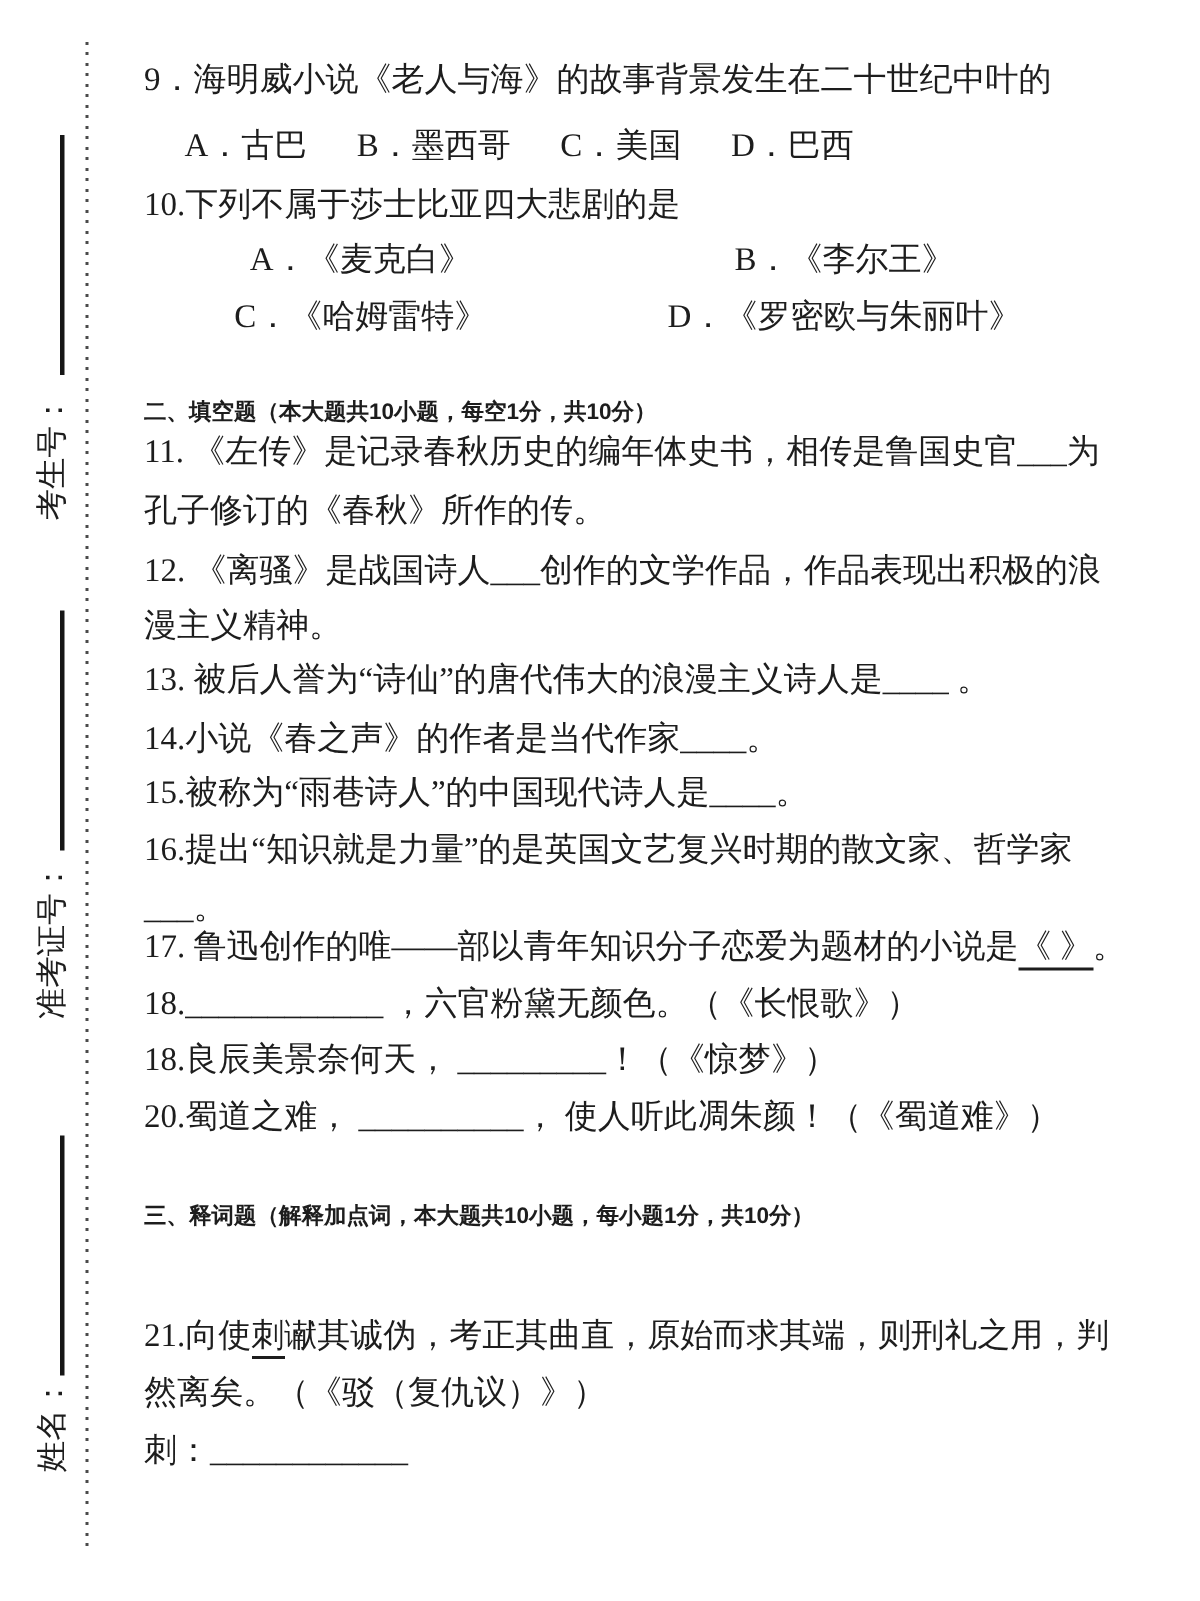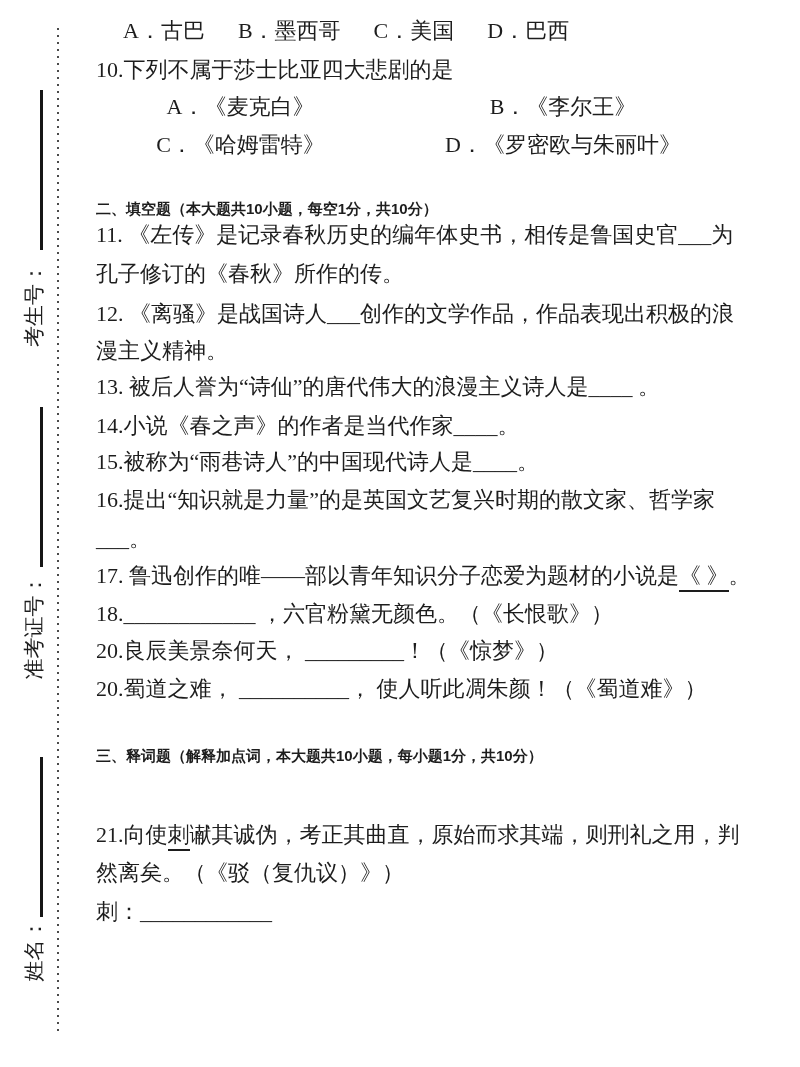--- a/index.html
+++ b/index.html
@@ -47,20 +47,21 @@
 <div class="vlabel vlabel-1">考生号：</div>
 
 <div class="vline vl-2"></div>
 <div class="vlabel vlabel-2">准考证号：</div>
 
 <div class="vline vl-3"></div>
 <div class="vlabel vlabel-3">姓名：</div>
 
 <div class="content">
 
+  <div class="line" style="margin-top:40px">9．海明威小说《老人与海》的故事背景发生在二十世纪中叶的</div>
 
   <div class="line opt-row" style="margin-top:18px">
     <span>A．古巴</span>
     <span>B．墨西哥</span>
     <span>C．美国</span>
     <span>D．巴西</span>
   </div>
 
   <div class="line" style="margin-top:13px">10.下列不属于莎士比亚四大悲剧的是</div>
 
@@ -79,24 +80,24 @@
   <div class="line" style="margin-top:14px">12. 《离骚》是战国诗人___创作的文学作品，作品表现出积极的浪</div>
   <div class="line" style="margin-top:11px">漫主义精神。</div>
 
   <div class="line" style="margin-top:10px">13. 被后人誉为“诗仙”的唐代伟大的浪漫主义诗人是____ 。</div>
   <div class="line" style="margin-top:13px">14.小说《春之声》的作者是当代作家____。</div>
   <div class="line" style="margin-top:10px">15.被称为“雨巷诗人”的中国现代诗人是____。</div>
 
   <div class="line" style="margin-top:12px">16.提出“知识就是力量”的是英国文艺复兴时期的散文家、哲学家</div>
   <div class="line" style="margin-top:13px">___。</div>
 
-  <div class="line" style="margin-top:11px"><span>17. 鲁迅创作的唯——部以青年知识分子恋爱为题材的小说是</span><span class="mark">《  》</span><span>。</span></div>
+  <div class="line" style=""><span>17. 鲁迅创作的唯——部以青年知识分子恋爱为题材的小说是</span><span class="mark">《  》</span><span>。</span></div>
 
   <div class="line" style="margin-top:12px">18.____________ ，六官粉黛无颜色。（《长恨歌》）</div>
-  <div class="line" style="margin-top:11px">20.良辰美景奈何天， _________！（《惊梦》）</div>
+  <div class="line" style="margin-top:11px">18.良辰美景奈何天， _________！（《惊梦》）</div>
   <div class="line" style="margin-top:12px">20.蜀道之难， __________， 使人听此凋朱颜！（《蜀道难》）</div>
 
   <div class="line sec" style="margin-top:41px">三、释词题（解释加点词，本大题共10小题，每小题1分，共10分）</div>
 
   <div class="line" style="margin-top:53px"><span>21.向使</span><span class="mark">刺</span><span>谳其诚伪，考正其曲直，原始而求其端，则刑礼之用，判</span></div>
   <div class="line" style="margin-top:12px">然离矣。（《驳（复仇议）》）</div>
 
   <div class="line" style="margin-top:13px"><span>刺：</span><span>____________</span></div>
 
 </div>

